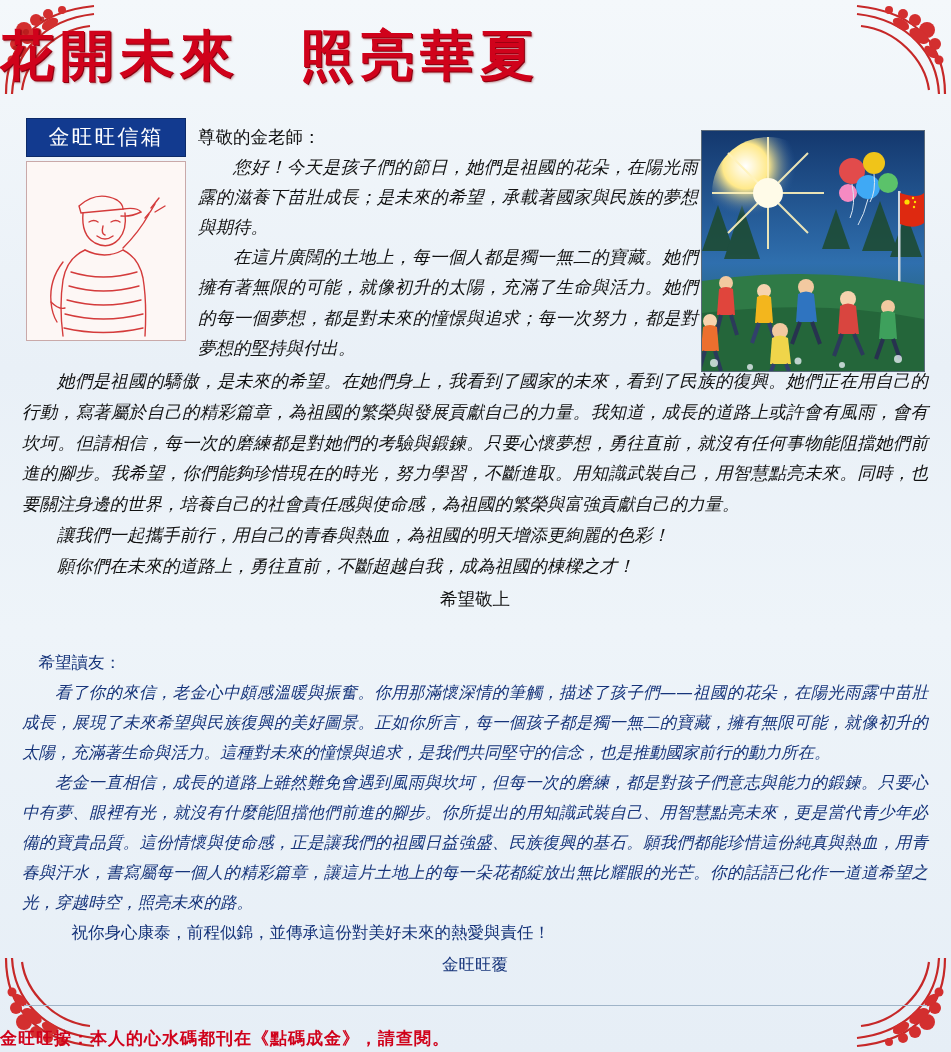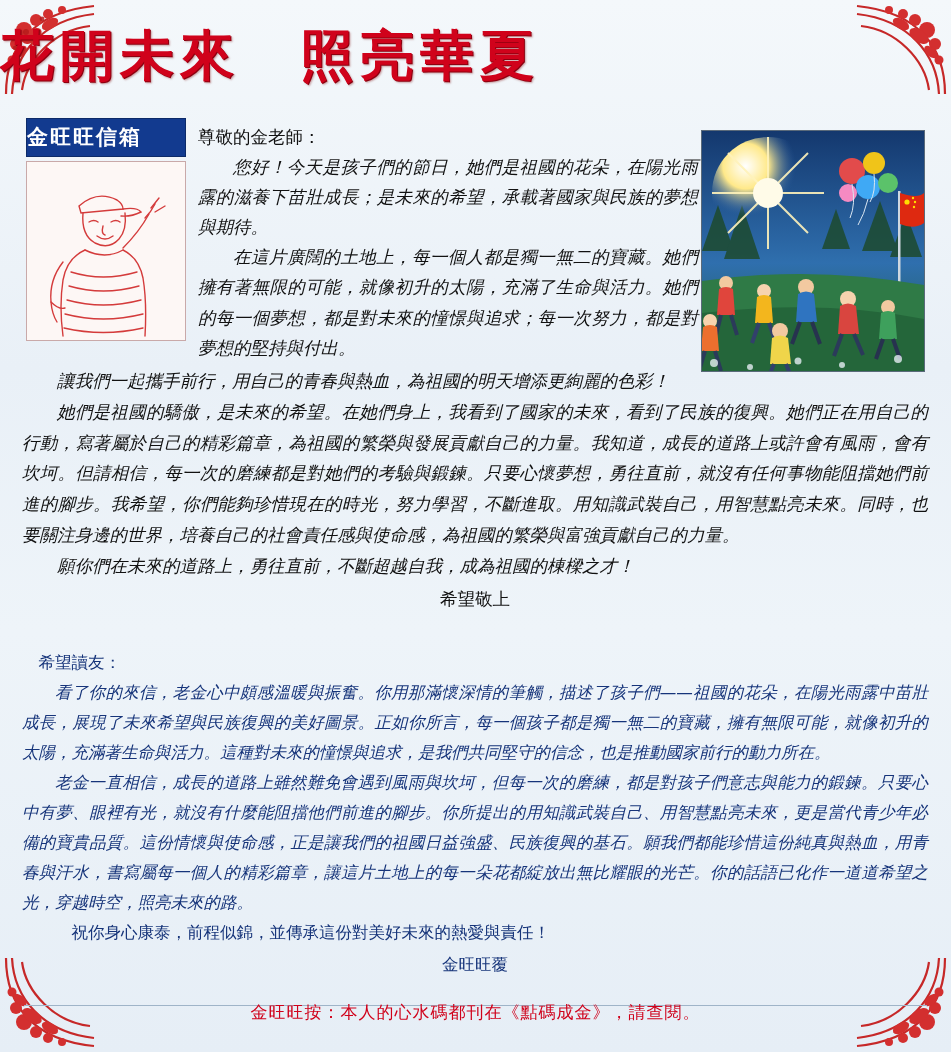--- a/index.html
+++ b/index.html
@@ -37,23 +37,24 @@
   }
 
   
   .badge-box {
     position:absolute; left:26px; top:118px; width:160px;
   }
   .badge {
     background:#123a8f;
     color:#ffffff;
     font-family:"DejaVu Serif", serif;
-    font-weight:bold;
+    font-weight:normal;
     font-size:21px;
     letter-spacing:2px;
+    text-align:center;
     padding:4px 0 5px;
     border:1px solid #0c2a68;
   }
   .sketch {
     margin-top:4px;
     height:178px;
     border:1px solid #c9a9a9;
     background:#fdf7f5;
     position:relative;
     overflow:hidden;
@@ -104,25 +105,25 @@
     font-size:16.5px;
     line-height:1.82;
     color:#16347a;
     text-align:justify;
   }
   .reply .head { display:block; text-indent:1em; }
   .reply .sign { display:block; text-align:center; margin-top:2px; }
   .reply .bless { display:block; text-indent:3em; }
 
   .footnote {
-    position:absolute; left:0; right:0; bottom:28px;
-    text-align:center;
+    position:absolute; left:0; right:0; bottom:2px;
+    text-align:left;
     font-family:"DejaVu Serif", serif;
     font-size:17px;
-    font-weight:normal;
+    font-weight:bold;
     color:#d0021b;
     letter-spacing:1px;
   }
   .hr-bottom {
     position:absolute; left:24px; right:24px; bottom:46px;
     height:1px; background:#9fb4c8;
   }
 </style>
 </head>
 <body>
@@ -354,22 +355,22 @@
     </svg>
   </div>
 
   <div class="letter1">
     <span>尊敬的金老師：</span>
     <span class="indent">您好！今天是孩子們的節日，她們是祖國的花朵，在陽光雨露的滋養下苗壯成長；是未來的希望，承載著國家與民族的夢想與期待。</span>
     <span class="indent">在這片廣闊的土地上，每一個人都是獨一無二的寶藏。她們擁有著無限的可能，就像初升的太陽，充滿了生命與活力。她們的每一個夢想，都是對未來的憧憬與追求；每一次努力，都是對夢想的堅持與付出。</span>
   </div>
 
   <div class="letter1-full" style="top:366px;">
+    <span class="indent">她們是祖國的驕傲，是未來的希望。在她們身上，我看到了國家的未來，看到了民族的復興。她們正在用自己的行動，寫著屬於自己的精彩篇章，為祖國的繁榮與發展貢獻自己的力量。我知道，成長的道路上或許會有風雨，會有坎坷。但請相信，每一次的磨練都是對她們的考驗與鍛鍊。只要心懷夢想，勇往直前，就沒有任何事物能阻擋她們前進的腳步。我希望，你們能夠珍惜現在的時光，努力學習，不斷進取。用知識武裝自己，用智慧點亮未來。同時，也要關注身邊的世界，培養自己的社會責任感與使命感，為祖國的繁榮與富強貢獻自己的力量。</span>
     <span class="indent">讓我們一起攜手前行，用自己的青春與熱血，為祖國的明天增添更絢麗的色彩！</span>
-    <span class="indent">她們是祖國的驕傲，是未來的希望。在她們身上，我看到了國家的未來，看到了民族的復興。她們正在用自己的行動，寫著屬於自己的精彩篇章，為祖國的繁榮與發展貢獻自己的力量。我知道，成長的道路上或許會有風雨，會有坎坷。但請相信，每一次的磨練都是對她們的考驗與鍛鍊。只要心懷夢想，勇往直前，就沒有任何事物能阻擋她們前進的腳步。我希望，你們能夠珍惜現在的時光，努力學習，不斷進取。用知識武裝自己，用智慧點亮未來。同時，也要關注身邊的世界，培養自己的社會責任感與使命感，為祖國的繁榮與富強貢獻自己的力量。</span>
     <span class="indent">願你們在未來的道路上，勇往直前，不斷超越自我，成為祖國的棟樑之才！</span>
     <span class="sign-right">希望敬上</span>
   </div>
 
   <div class="reply">
     <span class="head">希望讀友：</span>
     <span class="indent">看了你的來信，老金心中頗感溫暖與振奮。你用那滿懷深情的筆觸，描述了孩子們——祖國的花朵，在陽光雨露中苗壯成長，展現了未來希望與民族復興的美好圖景。正如你所言，每一個孩子都是獨一無二的寶藏，擁有無限可能，就像初升的太陽，充滿著生命與活力。這種對未來的憧憬與追求，是我們共同堅守的信念，也是推動國家前行的動力所在。</span>
     <span class="indent">老金一直相信，成長的道路上雖然難免會遇到風雨與坎坷，但每一次的磨練，都是對孩子們意志與能力的鍛鍊。只要心中有夢、眼裡有光，就沒有什麼能阻擋他們前進的腳步。你所提出的用知識武裝自己、用智慧點亮未來，更是當代青少年必備的寶貴品質。這份情懷與使命感，正是讓我們的祖國日益強盛、民族復興的基石。願我們都能珍惜這份純真與熱血，用青春與汗水，書寫屬每一個人的精彩篇章，讓這片土地上的每一朵花都綻放出無比耀眼的光芒。你的話語已化作一道道希望之光，穿越時空，照亮未來的路。</span>
     <span class="bless">祝你身心康泰，前程似錦，並傳承這份對美好未來的熱愛與責任！</span>
     <span class="sign">金旺旺覆</span>

